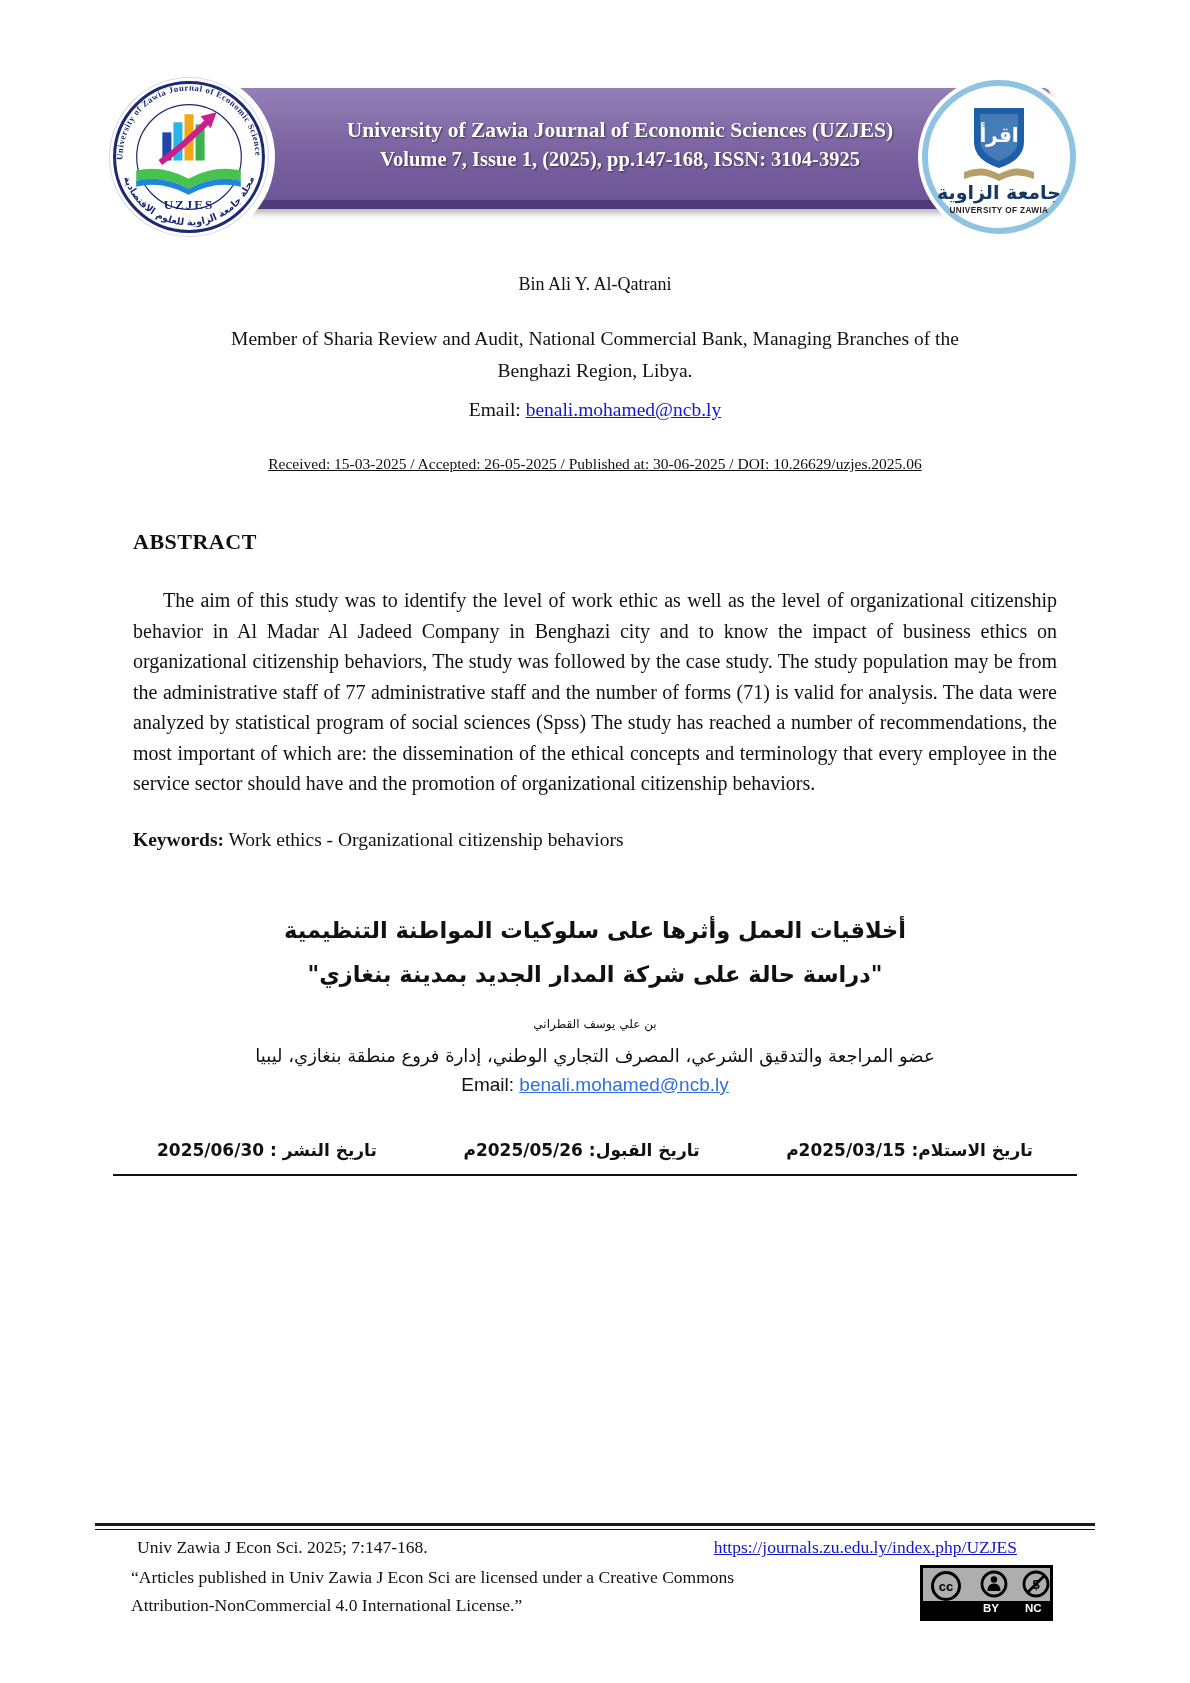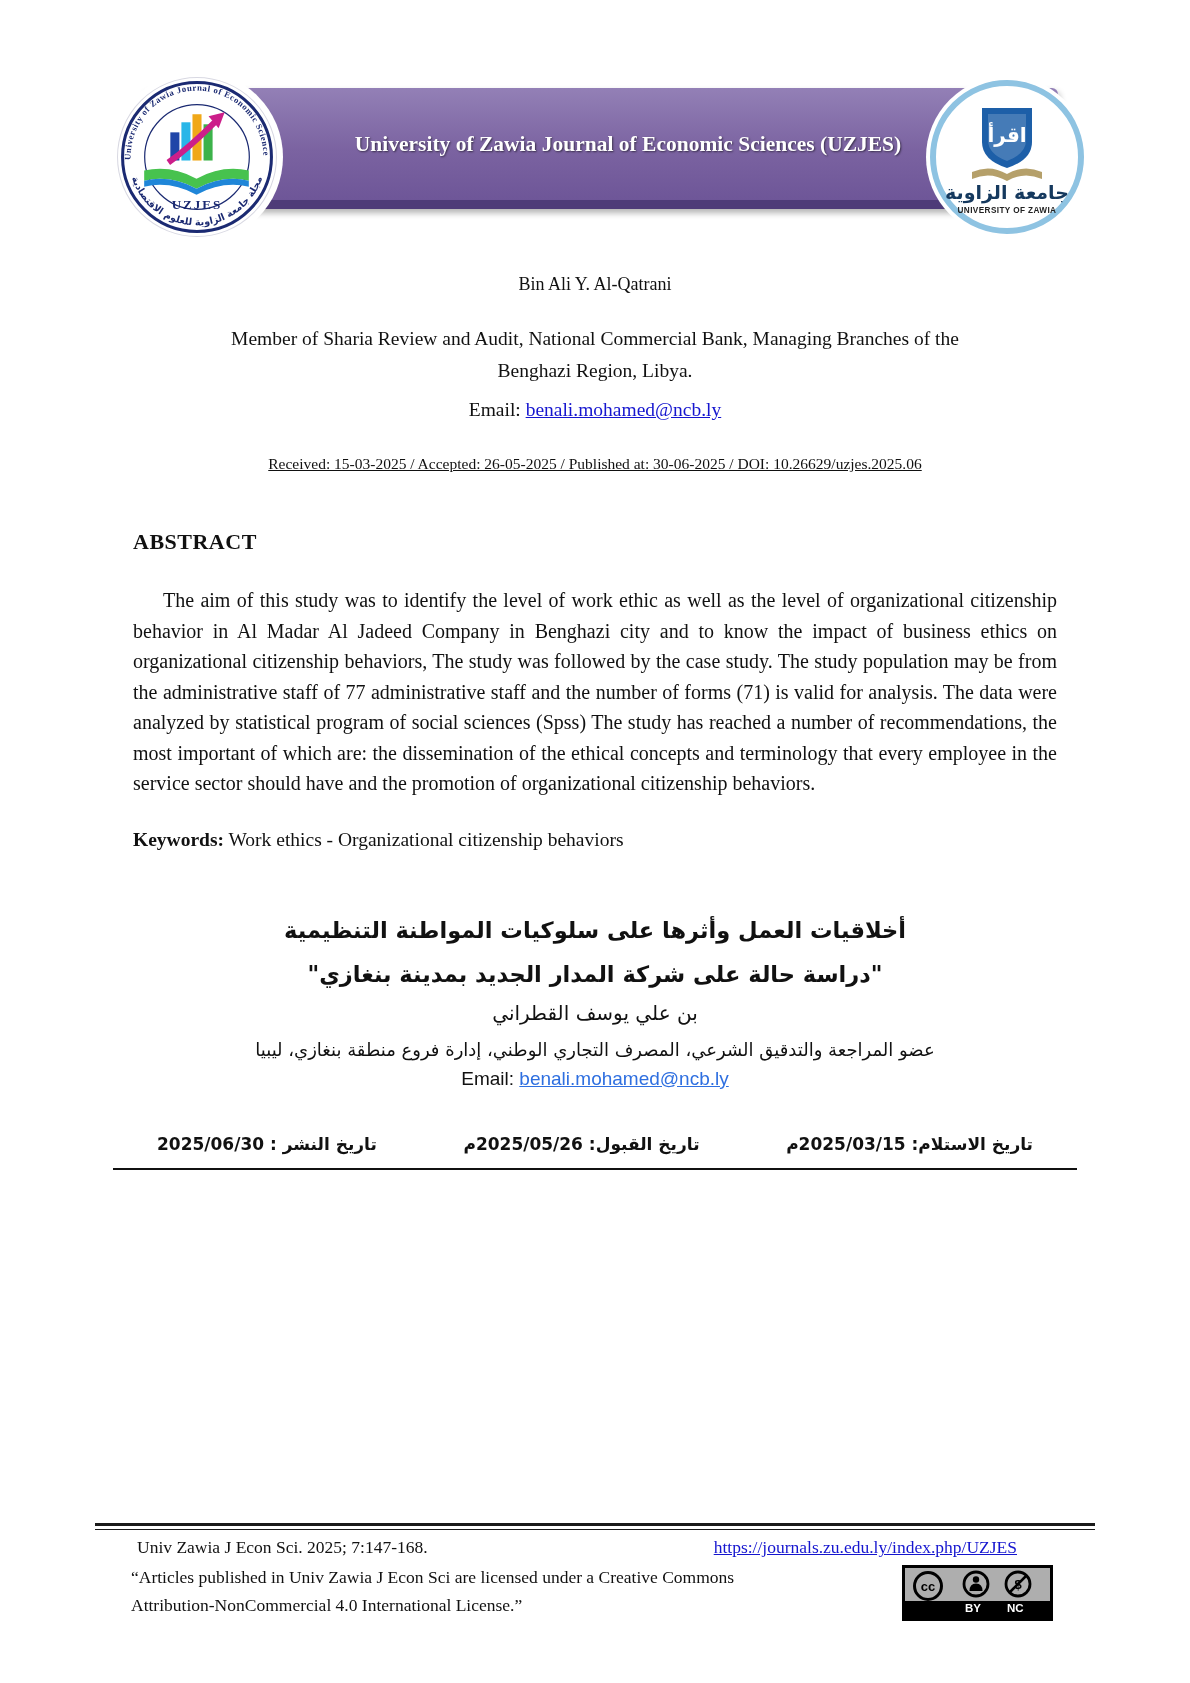--- a/index.html
+++ b/index.html
@@ -1,21 +1,21 @@
 <!DOCTYPE html>
 <html><head>
 <meta charset="utf-8">
 <style>
   html,body{margin:0;padding:0;}
   body{
     width:1190px;height:1683px;position:relative;background:#ffffff;
     font-family:"Liberation Serif", serif;color:#111;overflow:hidden;
   }
   
-  .banner{position:absolute;top:70px;left:118px;width:970px;height:165px;}
+  .banner{position:absolute;top:70px;left:110px;width:970px;height:165px;}
   .ribbon{
     position:absolute;left:25px;top:18px;width:915px;height:112px;
     background:linear-gradient(180deg,#9380b6 0%,#7b63a1 55%,#6e5698 100%);
     border-bottom:9px solid #4e3b78;border-radius:6px;
     box-shadow:2px 4px 6px rgba(0,0,0,.3);
   }
   .ribbon-text{
     position:absolute;left:150px;right:95px;top:0;height:100%;
     display:flex;flex-direction:column;justify-content:center;align-items:center;
     color:#ffffff;font-weight:bold;text-align:center;
@@ -35,57 +35,58 @@
   a.link{color:#1515cf;text-decoration:underline;cursor:pointer;}
   .received{margin-top:34px;font-size:15.5px;text-align:center;text-decoration:underline;}
   .abs-heading{margin-top:56px;font-size:22px;font-weight:bold;letter-spacing:.5px;}
   .abs-body{margin-top:30px;font-size:20px;line-height:30.5px;text-align:justify;text-indent:30px;}
   .keywords{margin-top:30px;font-size:19.5px;}
   .keywords b{font-weight:bold;margin-top:36px;}
   
   .ar{direction:rtl;text-align:center;font-family:"DejaVu Sans", sans-serif;}
   .ar-title{margin-top:58px;font-size:22.5px;font-weight:bold;line-height:42px;}
   .ar-title2{margin-top:10px;font-size:22.5px;font-weight:bold;}
-  .ar-author{margin-top:14px;font-size:20px;}
+  .ar-author{margin-top:30px;font-size:12px;}
   .ar-affil{margin-top:14px;font-size:18px;}
   .ar-email{margin-top:8px;font-size:19px;direction:ltr;text-align:center;
             font-family:"Liberation Sans", sans-serif;}
   a.link2{color:#2e6fe0;text-decoration:underline;cursor:pointer;}
   .dates-row{
     margin-top:44px;display:flex;direction:rtl;justify-content:space-between;
     font-size:17px;font-weight:bold;padding:0 24px;
     font-family:"DejaVu Sans", sans-serif;
   }
   .dates-rule{margin:14px -20px 0 -20px;border-top:2px solid #111;height:0;}
   
   .footer{position:absolute;left:95px;top:1523px;width:1000px;font-size:17.5px;}
   .footer-rule{border-top:3px solid #1a1a1a;border-bottom:1px solid #1a1a1a;height:3px;}
   .footer-row{display:flex;margin-top:7px;padding-left:42px;}
   .footer-cite{}
   .footer-url{margin-left:auto;margin-right:78px;}
   .license{margin-top:5px;padding-left:36px;max-width:660px;line-height:28px;}
   .cc-badge{
-    position:absolute;right:42px;top:42px;width:151px;height:56px;
+    position:absolute;right:42px;top:42px;width:133px;height:56px;
     background:#aeaeae;border:3px solid #000;box-sizing:border-box;
   }
   .cc-icons{position:absolute;left:3px;top:2px;}
   .cc-strip{position:absolute;left:0;right:0;bottom:0;height:17px;background:#000;}
   .cc-strip span{
     position:absolute;color:#fff;font-family:"Liberation Sans", sans-serif;
     font-weight:bold;font-size:11.5px;top:1px;
   }
   .cc-by{left:60px;text-align:center;} .cc-nc{left:102px;}
 </style>
 </head>
 <body>
 
 <div class="banner">
   <div class="ribbon">
     <div class="ribbon-text">
       <div class="ribbon-line1">University of Zawia Journal of Economic Sciences (UZJES)</div>
+      <div class="ribbon-line2">Volume 7, Issue 1, (2025), pp.147-168, ISSN: 3104-3925</div>
     </div>
   </div>
 
   <div class="logo logo-left">
     <svg width="166" height="166" viewBox="0 0 165 165">
       <circle cx="82.5" cy="82.5" r="79" fill="#ffffff" stroke="#d8d8e2" stroke-width="1"></circle>
       <circle cx="82.5" cy="82.5" r="74" fill="#ffffff" stroke="#1b2a72" stroke-width="3"></circle>
       <circle cx="82.5" cy="82.5" r="52" fill="#ffffff" stroke="#1b2a72" stroke-width="1.2"></circle>
       <defs>
         <path id="arcTop" d="M 16.5,82.5 A 66,66 0 0 1 148.5,82.5"></path>

